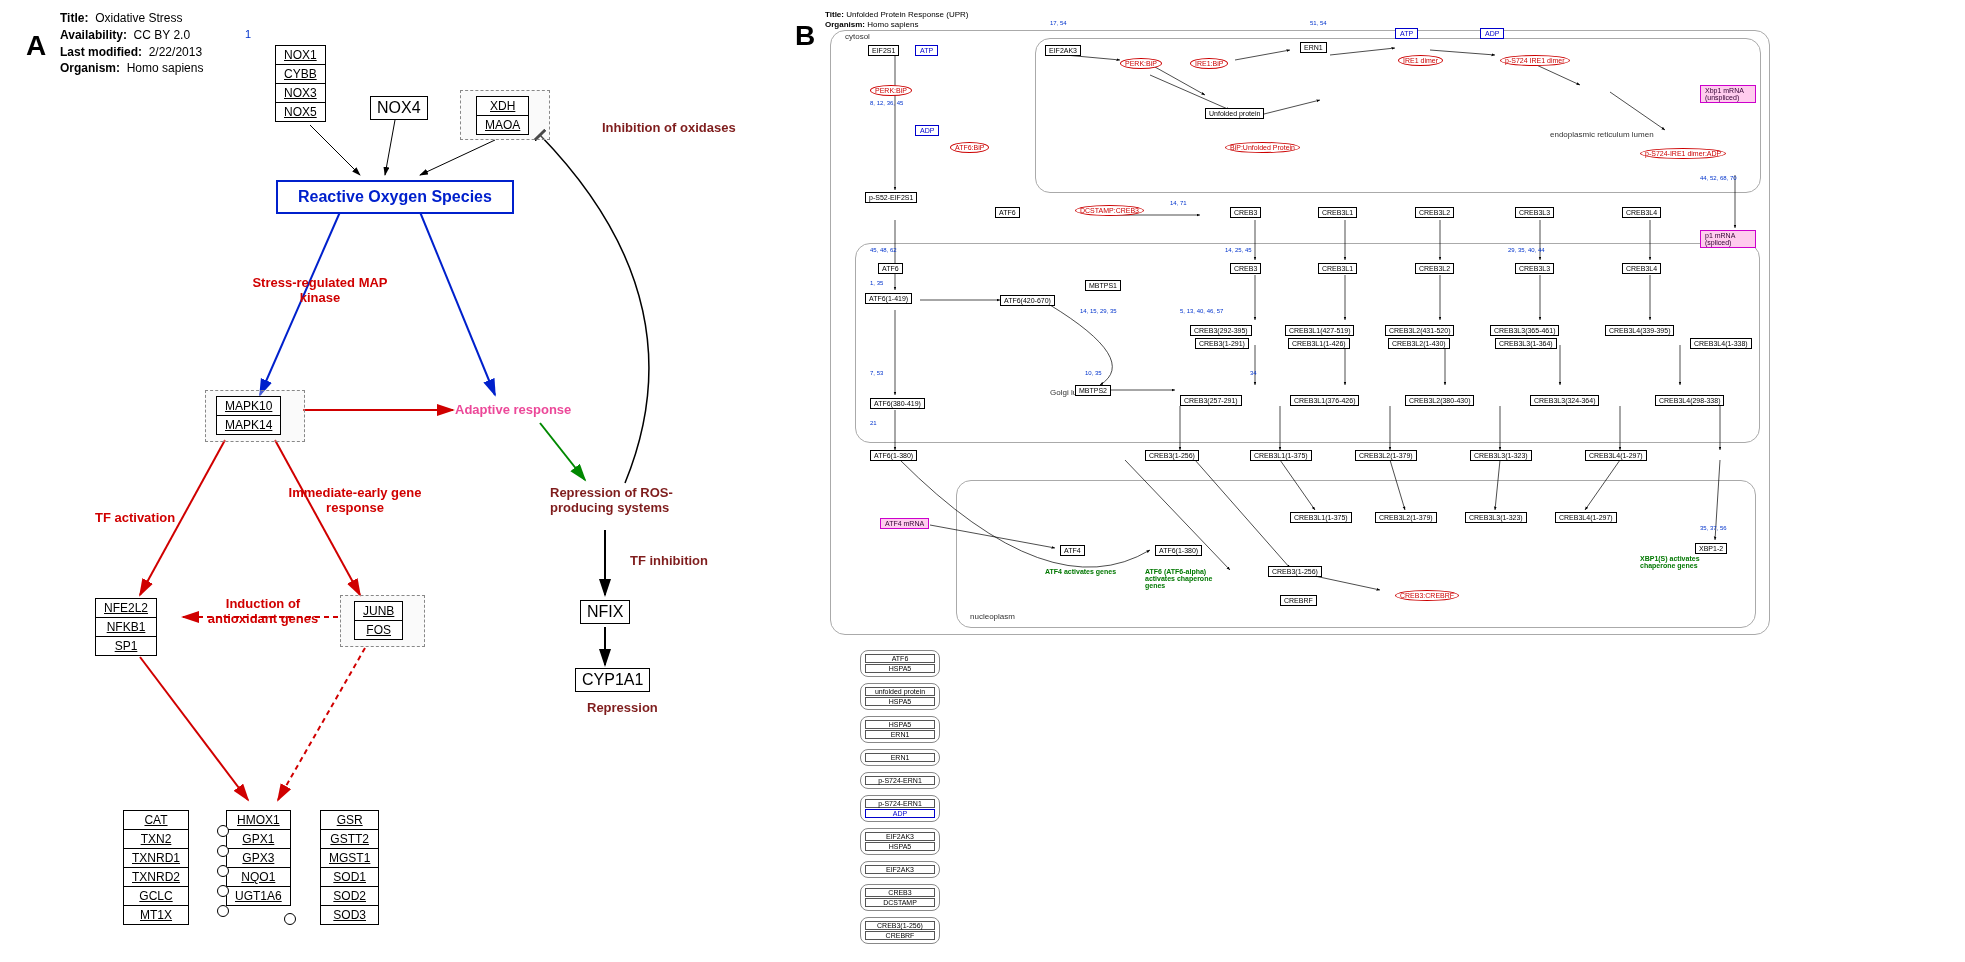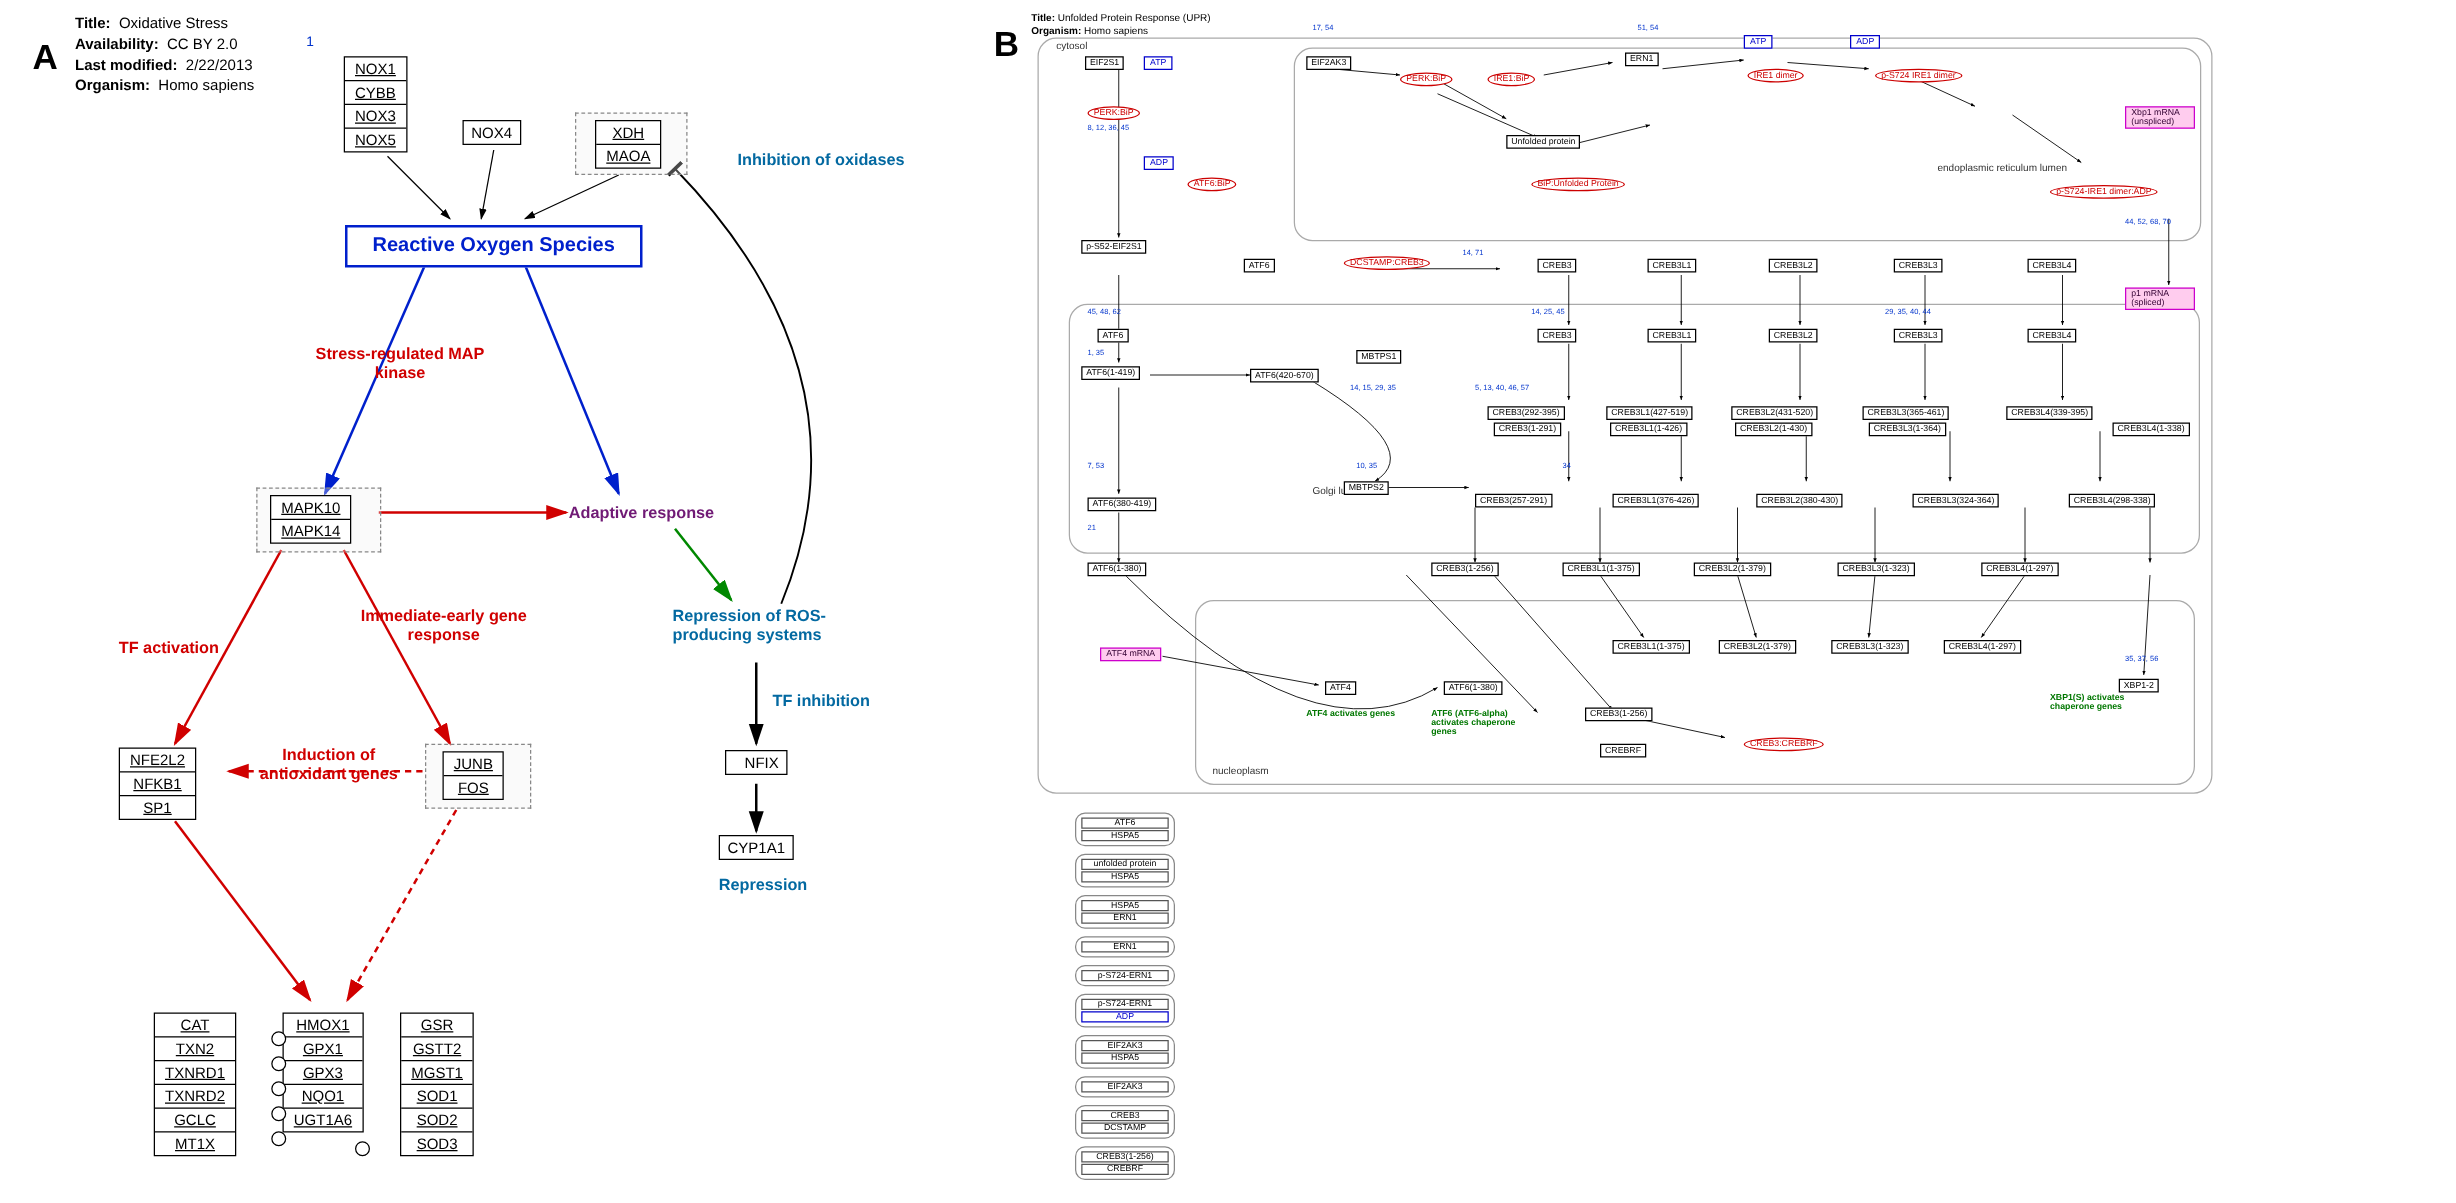--- a/index.html
+++ b/index.html
@@ -1,30 +1,30 @@
 <!DOCTYPE html>
 <html><head>
 <meta charset="utf-8">
 <style>
   * { box-sizing: border-box; }
   body { margin: 0; font-family: Arial, sans-serif; background: #fff; width: 1965px; height: 962px; position: relative; }
   .panel-label { position: absolute; font-weight: bold; font-size: 28px; }
   .meta { position: absolute; top: 10px; left: 60px; font-size: 12px; line-height: 1.4; }
   .meta-b { position: absolute; top: 10px; left: 825px; font-size: 8px; line-height: 1.2; }
   .meta .label { font-weight: bold; }
-  .gene-box { position: absolute; border: 1px solid #000; background: #fff; font-size: 12px; text-align: right; padding: 2px 6px; }
+  .gene-box { position: absolute; border: 1px solid #000; background: #fff; font-size: 16px; text-align: center; padding: 2px 6px; }
   .gene-stack { position: absolute; border: 1px solid #000; background: #fff; text-decoration: underline; }
   .gene-stack div { border-bottom: 1px solid #000; font-size: 12px; text-align: center; padding: 2px 8px; }
   .gene-stack div:last-child { border-bottom: none; }
   .dashed-wrap { position: absolute; border: 1px dashed #888; background: rgba(240,240,240,0.3); }
   .ros-box { position: absolute; border: 2px solid #0020cc; color: #0020cc; font-weight: bold; font-size: 16px; text-align: center; padding: 6px 20px; background: #fff; }
   .label-text { position: absolute; font-size: 13px; font-weight: bold; }
   .red { color: #d00000; }
-  .green { color: #0369a1; }
-  .purple { color: #701a75; }
+  .green { color: #7f1d1d; margin-left: 12px; }
+  .purple { color: #ec4899; }
   .gene-mini { position: absolute; border: 1px solid #000; background: #fff; font-size: 7px; text-align: center; padding: 1px 3px; white-space: nowrap; }
   .circ { position: absolute; width: 12px; height: 12px; border: 1px solid #000; border-radius: 50%; background: #fff; }
   svg { position: absolute; top: 0; left: 0; pointer-events: none; }
   .complex-box { position: absolute; border: 1px solid #888; border-radius: 8px; background: #fff; padding: 2px 4px; font-size: 7px; }
   .complex-box div { border: 1px solid #555; margin: 1px 0; padding: 0px 4px; text-align: center; }
   .compartment { position: absolute; border: 1px solid #aaa; border-radius: 15px; }
   .comp-label { position: absolute; font-size: 8px; color: #333; }
   .reaction-label { position: absolute; font-size: 6px; color: #0033cc; }
   .red-oval { border: 1px solid #c00; color: #c00; border-radius: 50%; padding: 1px 4px; font-size: 7px; position: absolute; background: #fff; white-space: nowrap; }
   .blue-box { border: 1px solid #00c; color: #00c; padding: 1px 4px; font-size: 7px; position: absolute; background: #fff; }

